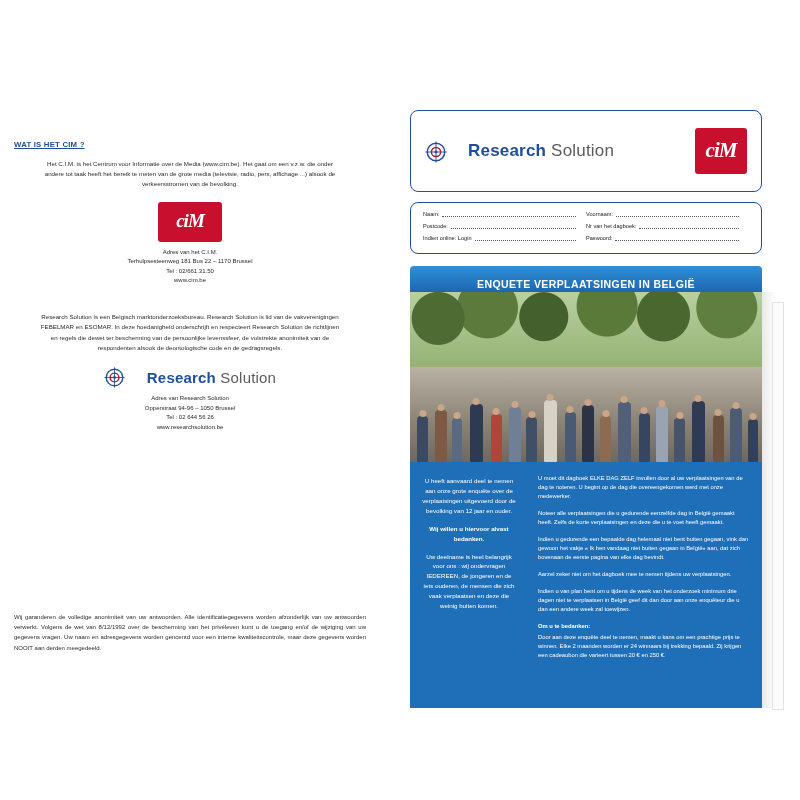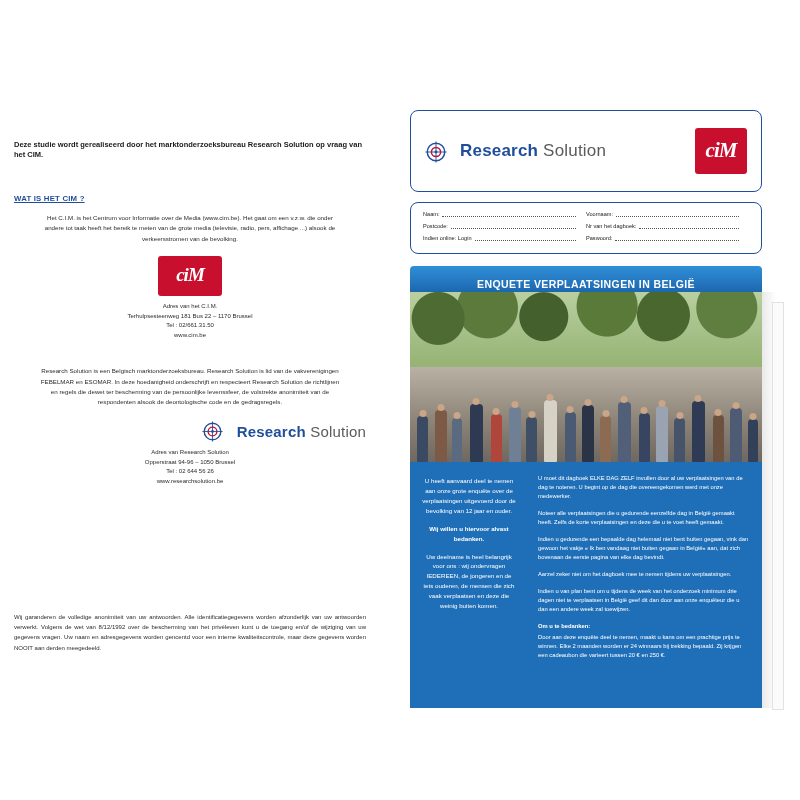--- a/index.html
+++ b/index.html
@@ -37,21 +37,21 @@
     position:absolute;left:0;right:0;top:8px;text-align:center;
     color:#ffffff;font-size:19px;font-weight:bold;font-style:italic;
     font-family:"Liberation Serif", serif;letter-spacing:-1px;
   }
   .addr{
     text-align:center;font-size:6px;line-height:1.6;color:#2b2b2b;margin-top:6px;
   }
 
   
   .rs-logo{
-    display:flex;align-items:center;justify-content:flex-end;gap:14px;
+    display:flex;align-items:center;justify-content:center;gap:22px;
     margin:14px auto 4px auto;
   }
   .rs-mark{width:21px;height:21px;position:relative;flex:0 0 auto;}
   .rs-word{font-size:15px;color:#1f4e9c;font-weight:bold;letter-spacing:.2px;}
   .rs-word span{font-weight:normal;color:#5b5b5b;}
 
   .foot{
     position:absolute;left:14px;top:612px;width:352px;
     font-size:6px;line-height:1.7;color:#2b2b2b;text-align:justify;
   }
@@ -138,21 +138,20 @@
     background:#fbfbfb;border:1px solid #e2e2e2;
   }
 </style>
 </head>
 <body>
 
 <div class="page">
 
   <div class="left">
 
-    <p class="lead">Deze studie wordt gerealiseerd door het marktonderzoeksbureau Research Solution op vraag van het CIM.</p>
 
     <div class="blk">
       <div class="sec-title">WAT IS HET CIM ?</div>
       <div class="body-txt">Het C.I.M. is het Centrum voor Informatie over de Media (www.cim.be). Het gaat om een v.z.w. die onder andere tot taak heeft het bereik te meten van de grote media (televisie, radio, pers, affichage ...) alsook de verkeersstromen van de bevolking.</div>
 
       <div class="cim-logo">
         <div class="cimtext">ciM</div>
       </div>
       <div class="addr">
         <div>Adres van het C.I.M.</div>

